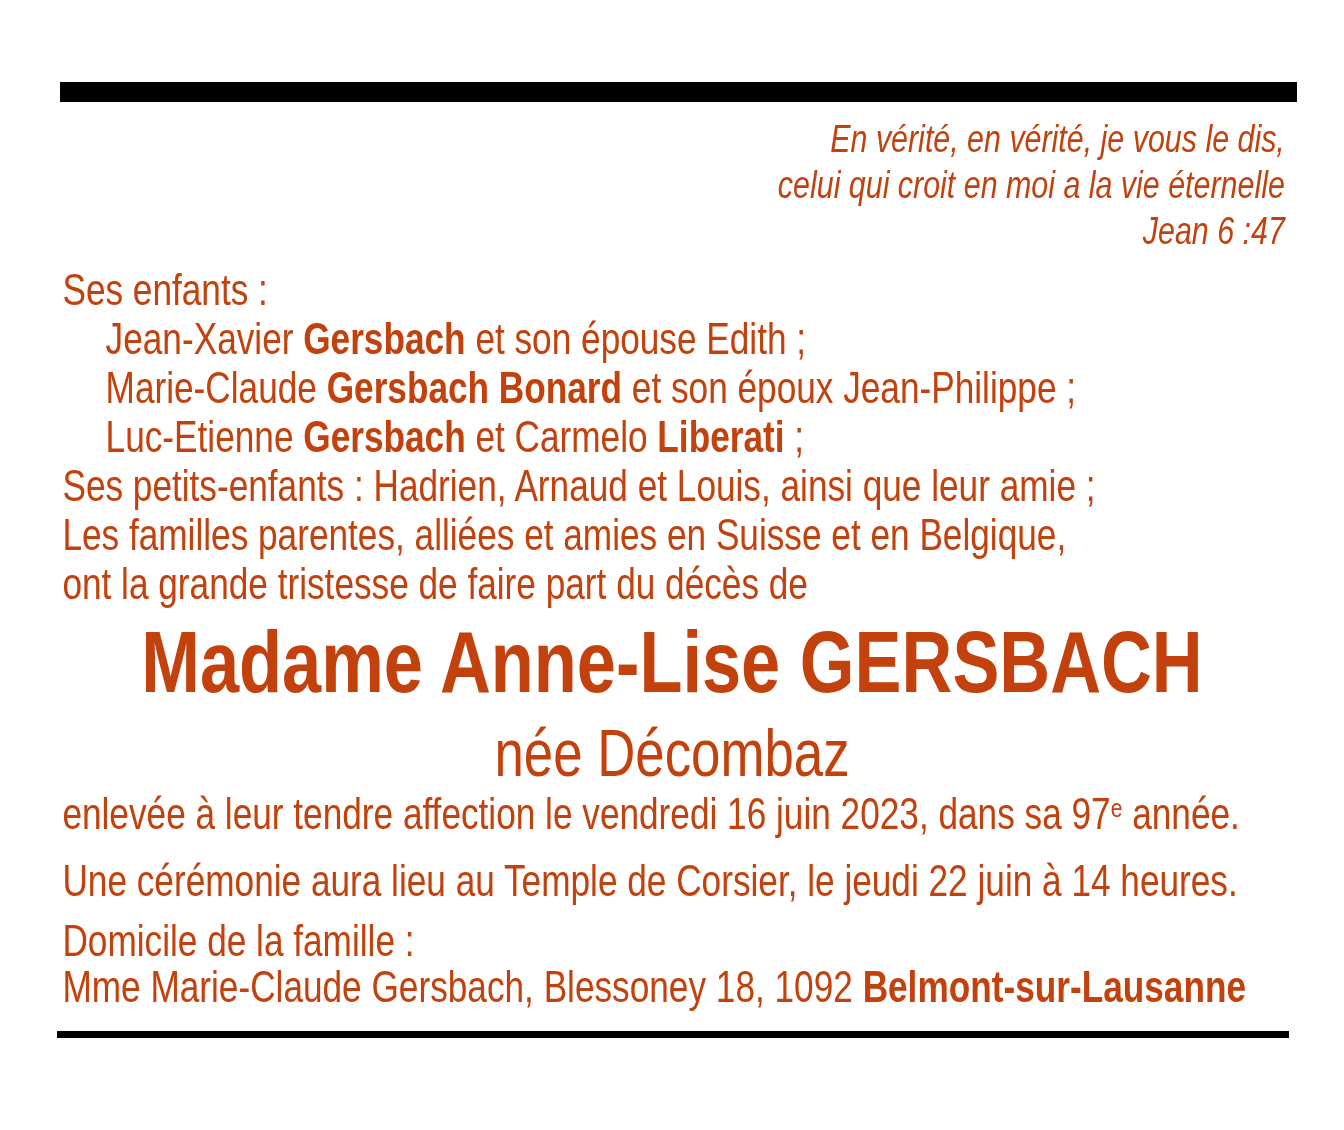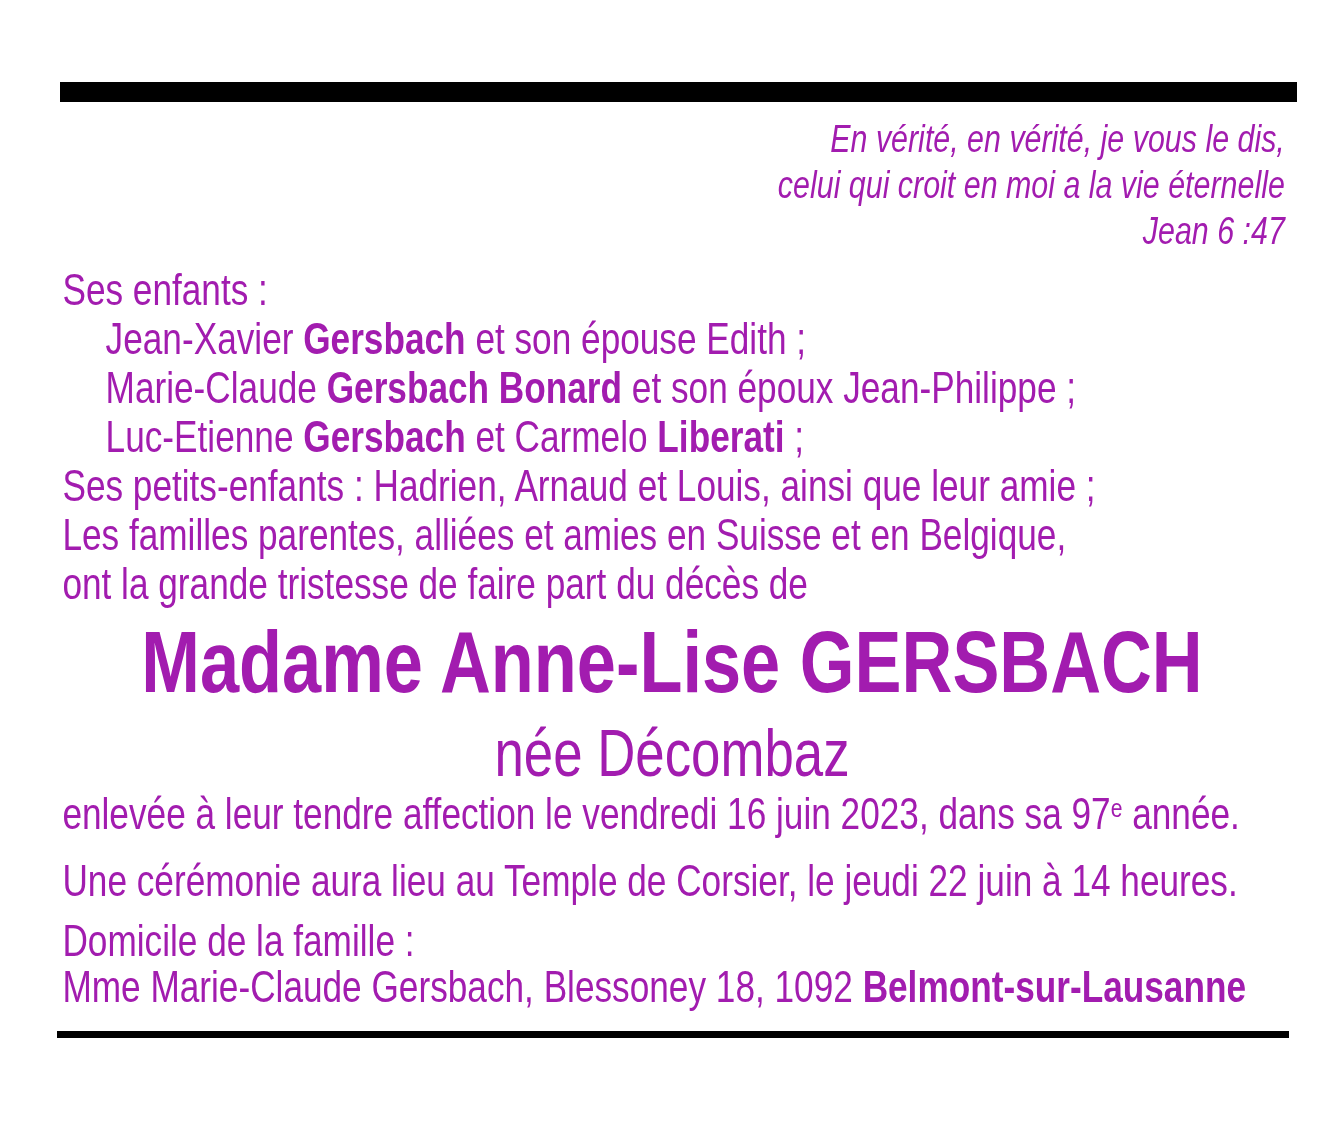--- a/index.html
+++ b/index.html
@@ -7,21 +7,21 @@
     padding: 0;
     background: #ffffff;
   }
   .page {
     position: relative;
     width: 1344px;
     height: 1130px;
     background: #ffffff;
     overflow: hidden;
     font-family: "Liberation Sans", sans-serif;
-    color: #a21caf;
+    color: #c2410c;
   }
   .rule {
     position: absolute;
     background: #000000;
   }
   .rule-top {
     left: 60px;
     top: 82px;
     width: 1237px;
     height: 20px;

